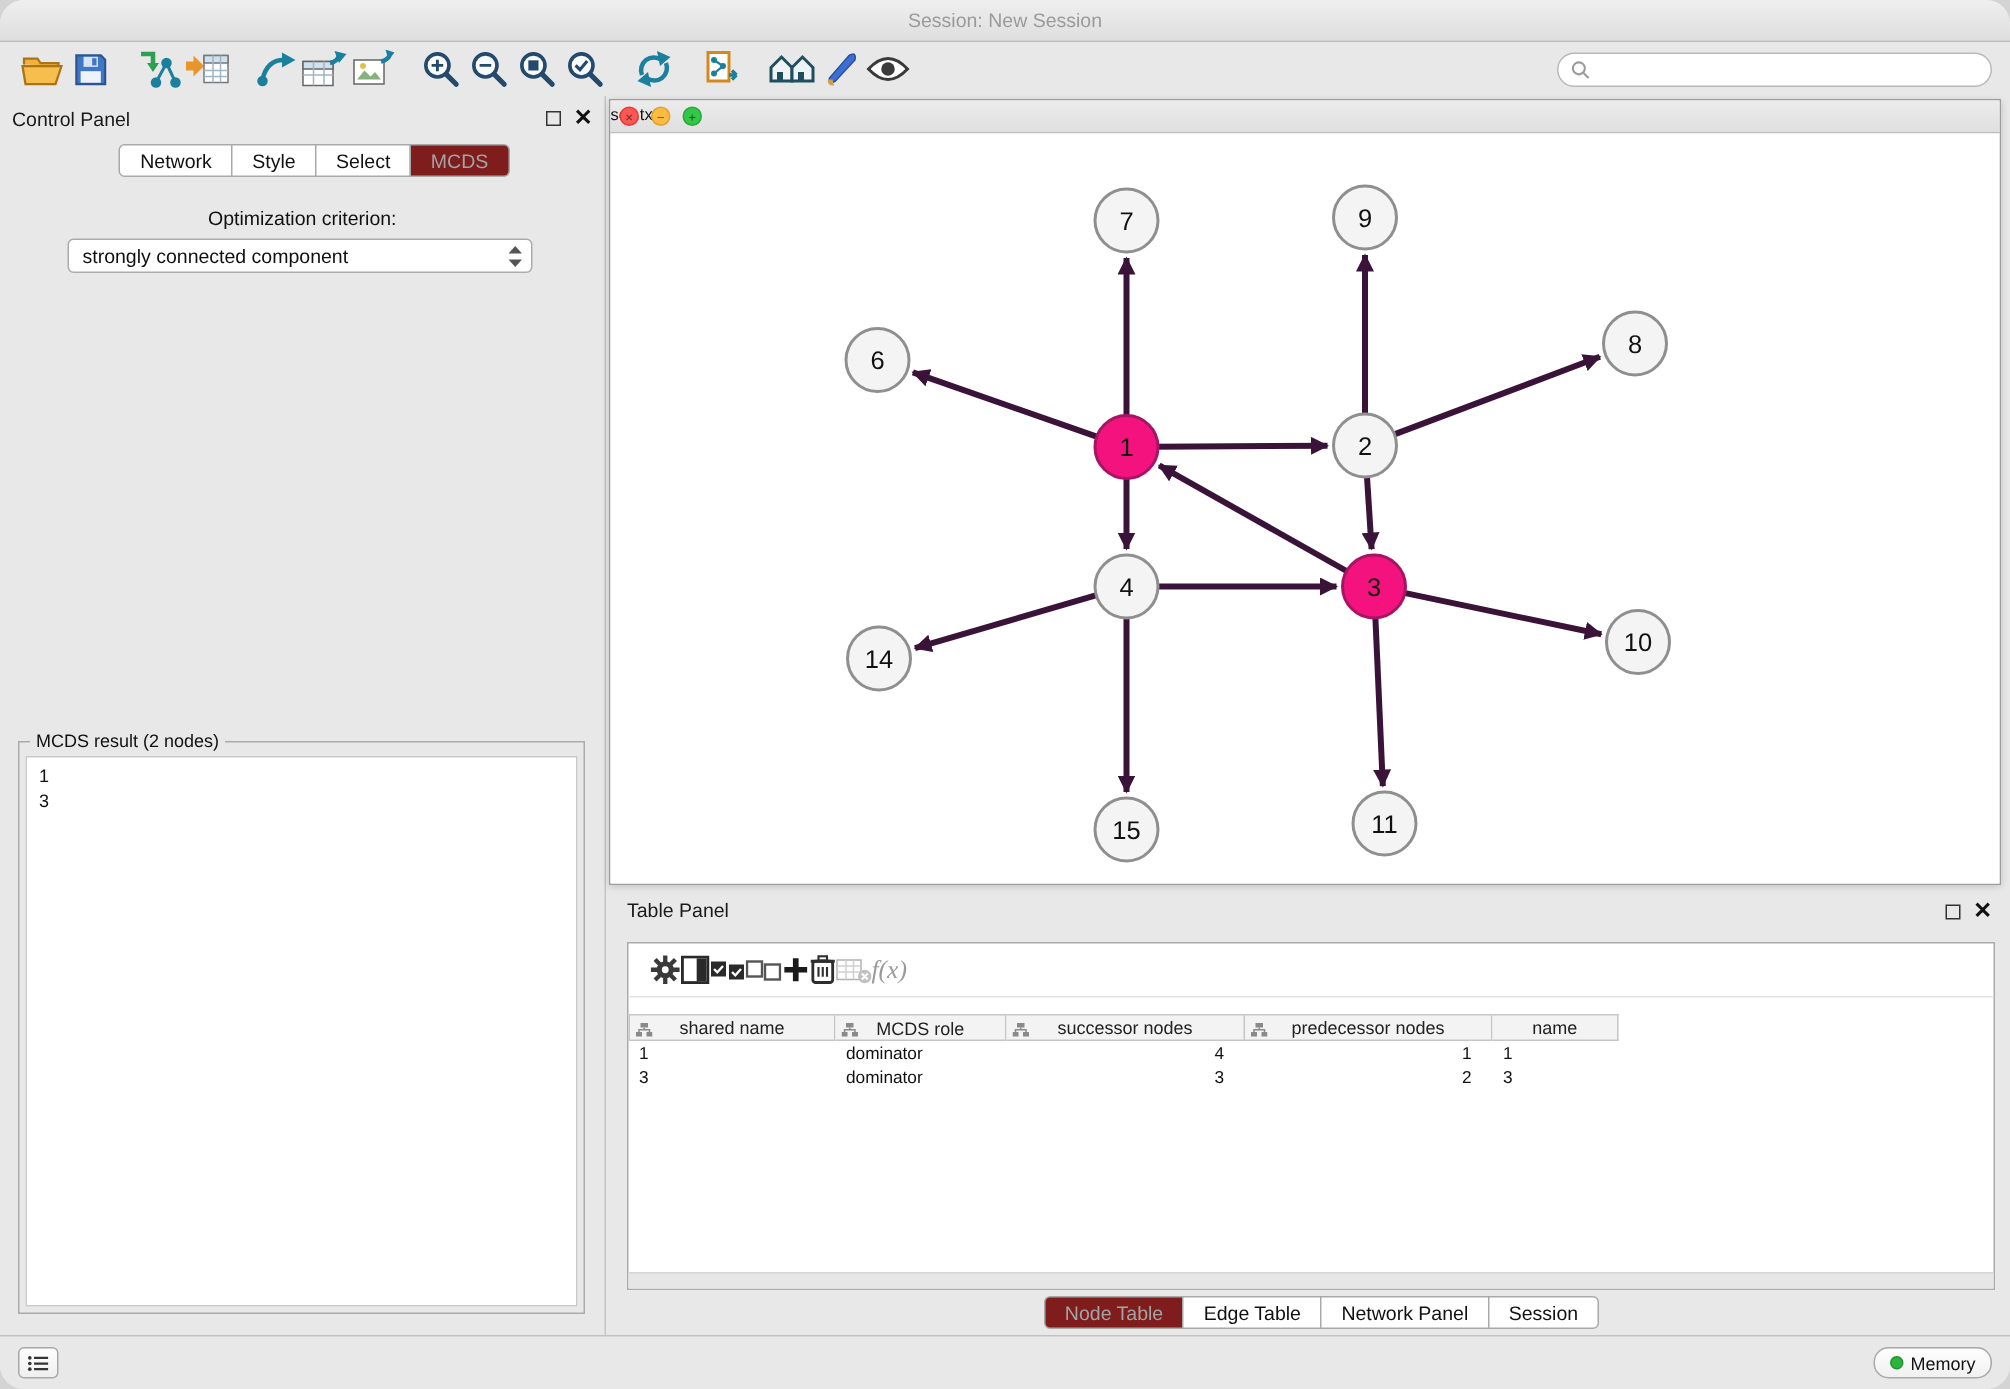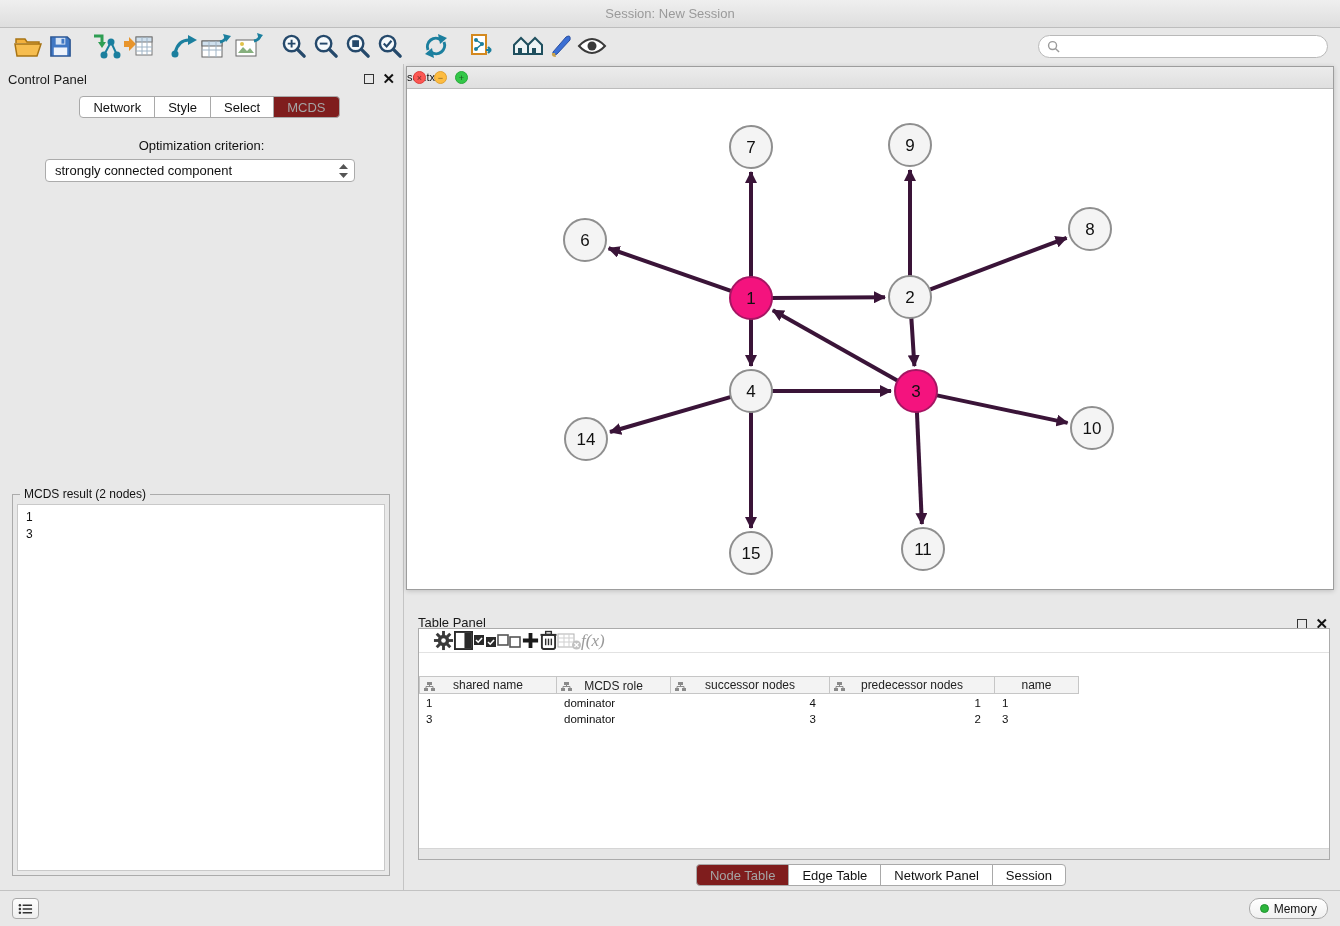--- a/index.html
+++ b/index.html
@@ -1,18 +1,18 @@
 <!DOCTYPE html>
 <html><head>
 <meta charset="utf-8">
 <style>
   * { margin:0; padding:0; box-sizing:border-box; }
   html,body { background:#d4d4d4; }
   body { font-family:"Liberation Sans", sans-serif; }
-  #app { position:relative; width:1340px; height:926px; background:#e8e8e8; overflow:hidden; }
+  #app { position:relative; width:1340px; height:926px; background:#e8e8e8; overflow:hidden;border-radius:16px; }
 
   
   .titlebar { position:absolute; top:0; left:0; right:0; height:28px;
     background:linear-gradient(#efefef,#dedede); border-bottom:1px solid #bdbdbd;
     text-align:center; line-height:28px; color:#9a9a9a; font-size:13px; }
 
   
   .toolbar { position:absolute; top:28px; left:0; right:0; height:36px;
     display:flex; align-items:center; padding:0 12px; background:#e8e8e8; }
   .tbi { width:32px; height:30px; display:flex; align-items:center; justify-content:center; cursor:default; }
@@ -61,23 +61,23 @@
   .net-title { text-align:left; font-size:11px; line-height:21px; color:#111; }
   .lights { position:absolute; left:6px; top:4px; display:flex; gap:8px; }
   .light { width:13px; height:13px; border-radius:50%; font-size:9px; line-height:12px; text-align:center; color:rgba(0,0,0,.55); }
   .light.red { background:#fc5753; border:1px solid #de3f3c; }
   .light.yellow { background:#fdbc40; border:1px solid #dfa133; }
   .light.green { background:#33c748; border:1px solid #28a93a; }
   .net-canvas { position:absolute; top:22px; left:0; width:926px; height:500px; background:#fff; }
 
   
   .table-panel { position:absolute; left:406px; top:596px; width:934px; height:296px; background:#e8e8e8; }
-  .tp-head { position:absolute; top:19px; left:12px; right:12px; height:20px; font-size:13px; color:#1a1a1a; }
+  .tp-head { position:absolute; top:3px; left:12px; right:12px; height:20px; font-size:13px; color:#1a1a1a; }
   .tp-box { position:absolute; left:12px; top:32px; width:912px; height:232px; background:#fff; border:1px solid #ababab; }
-  .tp-toolbar { position:absolute; top:0; left:0; right:0; height:24px; display:flex; align-items:center; gap:0; padding:0 14px; border-bottom:1px solid #e2e2e2; }
+  .tp-toolbar { position:absolute; top:0; left:0; right:0; height:36px; display:flex; align-items:center; gap:0; padding:0 14px; border-bottom:1px solid #e2e2e2; }
   .tpi { display:flex; align-items:center; justify-content:center; height:30px; }
   .fx-label { font-family:"Liberation Serif", serif; font-style:italic; font-size:17px; color:#9a9a9a; }
   .tp-header-row { position:absolute; top:47px; left:0; right:0; height:18px; display:flex; font-size:12px; color:#222; }
   .tp-col { border:1px solid #c6c6c6; border-left:none; background:#f3f3f3; display:flex; align-items:center; justify-content:center; gap:4px; position:relative; }
   .tp-col:first-child { border-left:1px solid #c6c6c6; }
   .tp-col .sort-icon { position:absolute; left:4px; top:4px; }
   .tp-row { position:absolute; left:0; right:0; height:16px; display:flex; font-size:11.5px; color:#111; }
   .tp-row .cell { padding-top:1px; }
   .c0 { width:138px; } .c1 { width:114px;align-items:flex-end; } .c2 { width:159px; } .c3 { width:165px; } .c4 { width:84px; }
   .cell.left { text-align:left; padding-left:7px; }

